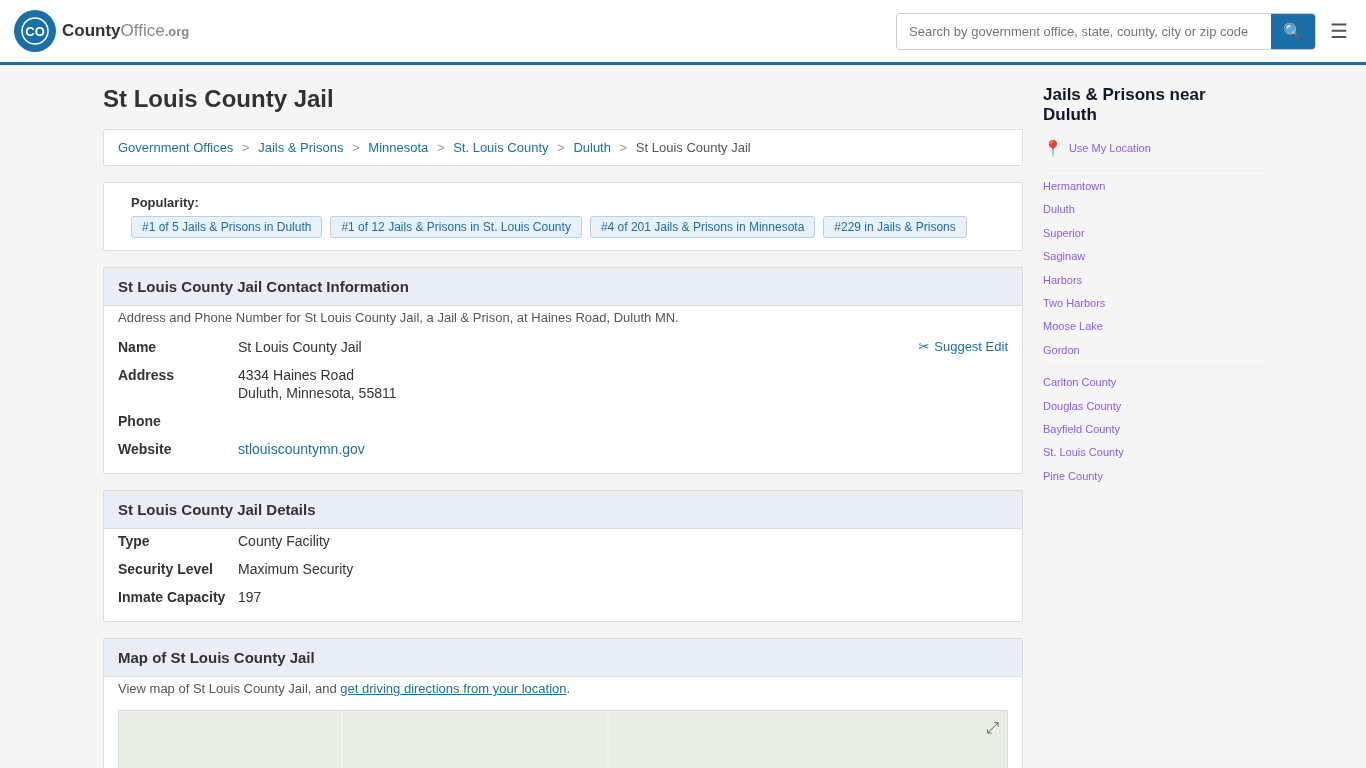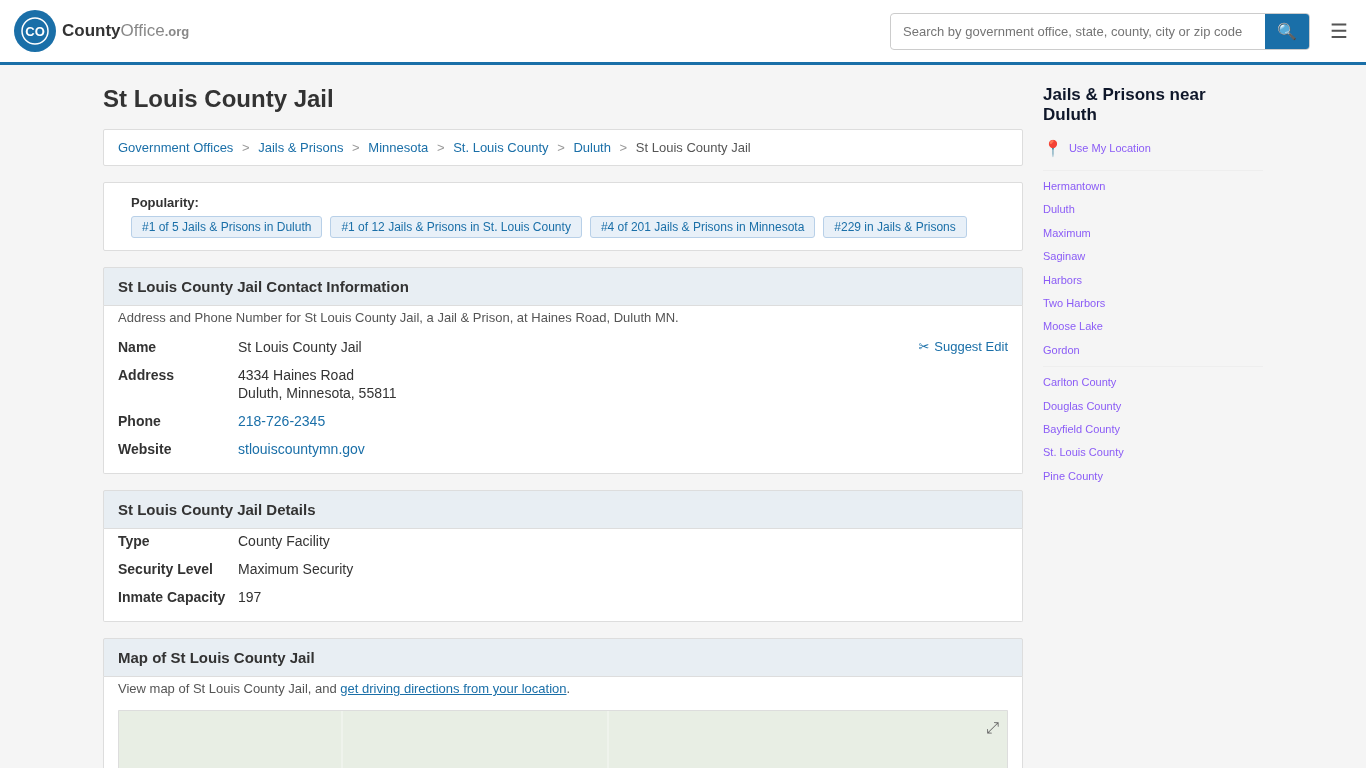--- a/index.html
+++ b/index.html
@@ -26,21 +26,21 @@
       background: #1a6fa8;
       display: flex;
       align-items: center;
       justify-content: center;
       color: white;
       font-size: 18px;
     }
     .header-right {
       display: flex;
       align-items: center;
-      gap: 16px;
+      gap: 10px;
       justify-content: center;
     }
     .search-bar {
       display: flex;
       align-items: center;
       border: 1px solid #ccc;
       border-radius: 4px;
       overflow: hidden;
       width: 420px;
     }
@@ -331,23 +331,20 @@
       <div class="info-row">
         <span class="info-label">Address</span>
         <span class="info-value">
           <span>4334 Haines Road</span>
           <span class="address-line2">Duluth, Minnesota, 55811</span>
         </span>
       </div>
 
       <div class="info-row">
         <span class="info-label">Phone</span>
-        <span class="info-value">
-          <a href="#">218-726-2345</a>
-        </span>
       </div>
 
       <div class="info-row">
         <span class="info-label">Website</span>
         <span class="info-value">
           <a href="#">stlouiscountymn.gov</a>
         </span>
       </div>
     </div>
 
@@ -390,21 +387,21 @@
 
     <div class="sidebar-location">
       <span class="location-icon">📍</span>
       <a href="#" class="sidebar-link" style="margin-bottom:0;">Use My Location</a>
     </div>
 
     <hr class="sidebar-divider">
 
     <a href="#" class="sidebar-link">Hermantown</a>
     <a href="#" class="sidebar-link">Duluth</a>
-    <a href="#" class="sidebar-link">Maximum</a>
+    <a href="#" class="sidebar-link">Superior</a>
     <a href="#" class="sidebar-link">Saginaw</a>
     <a href="#" class="sidebar-link">Harbors</a>
     <a href="#" class="sidebar-link">Two Harbors</a>
     <a href="#" class="sidebar-link">Moose Lake</a>
     <a href="#" class="sidebar-link">Gordon</a>
 
     <hr class="sidebar-divider">
 
     <a href="#" class="sidebar-link">Carlton County</a>
     <a href="#" class="sidebar-link">Douglas County</a>

